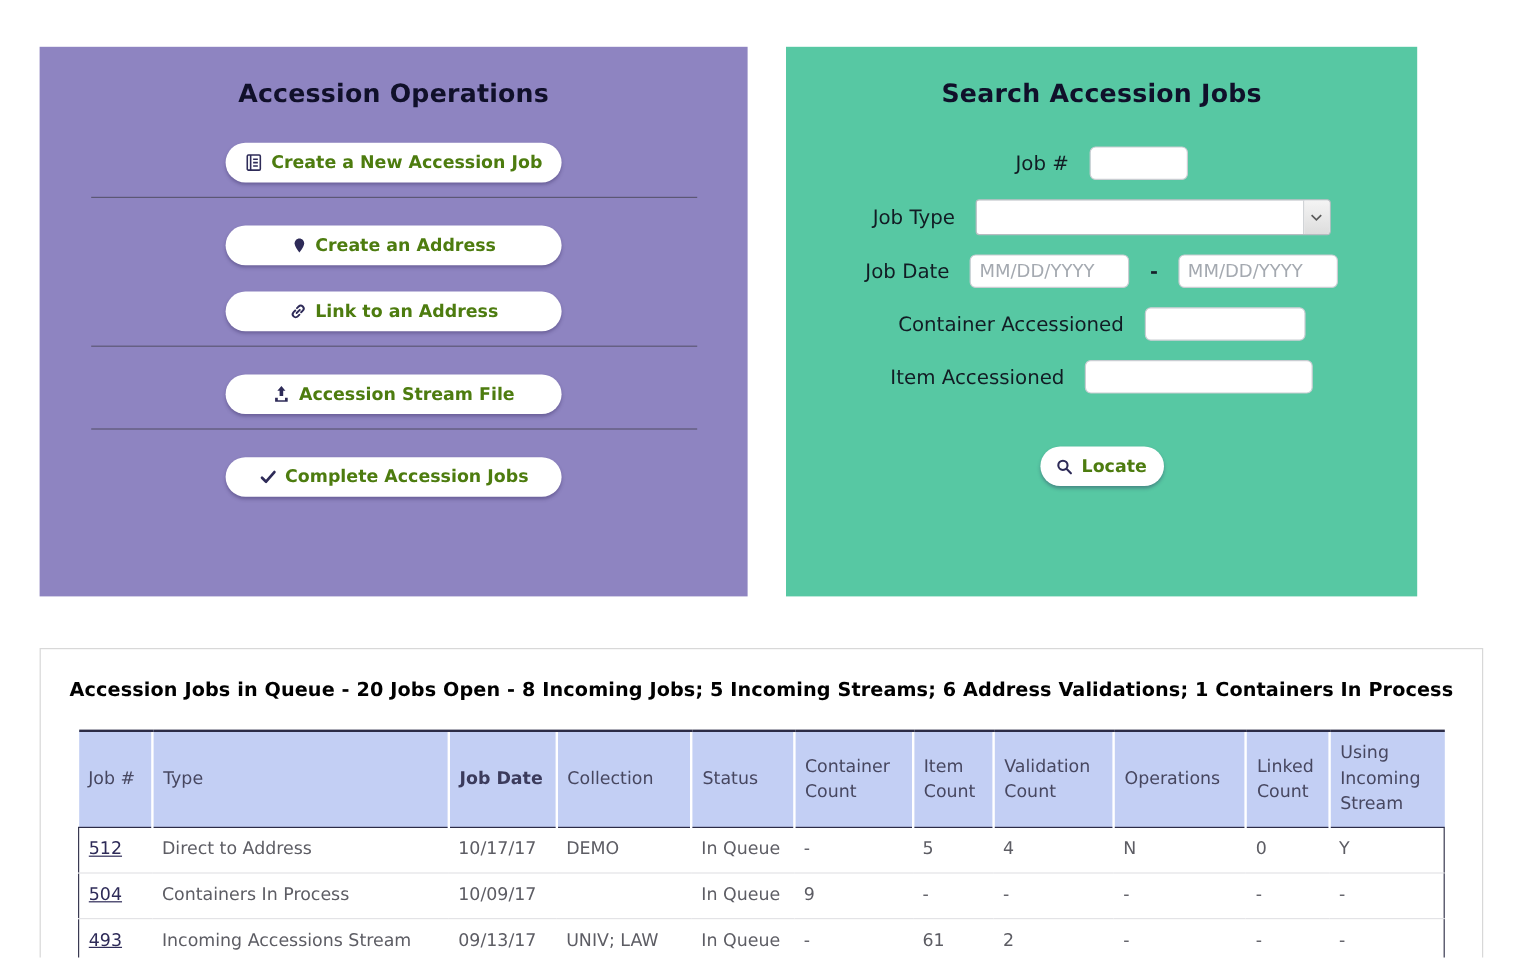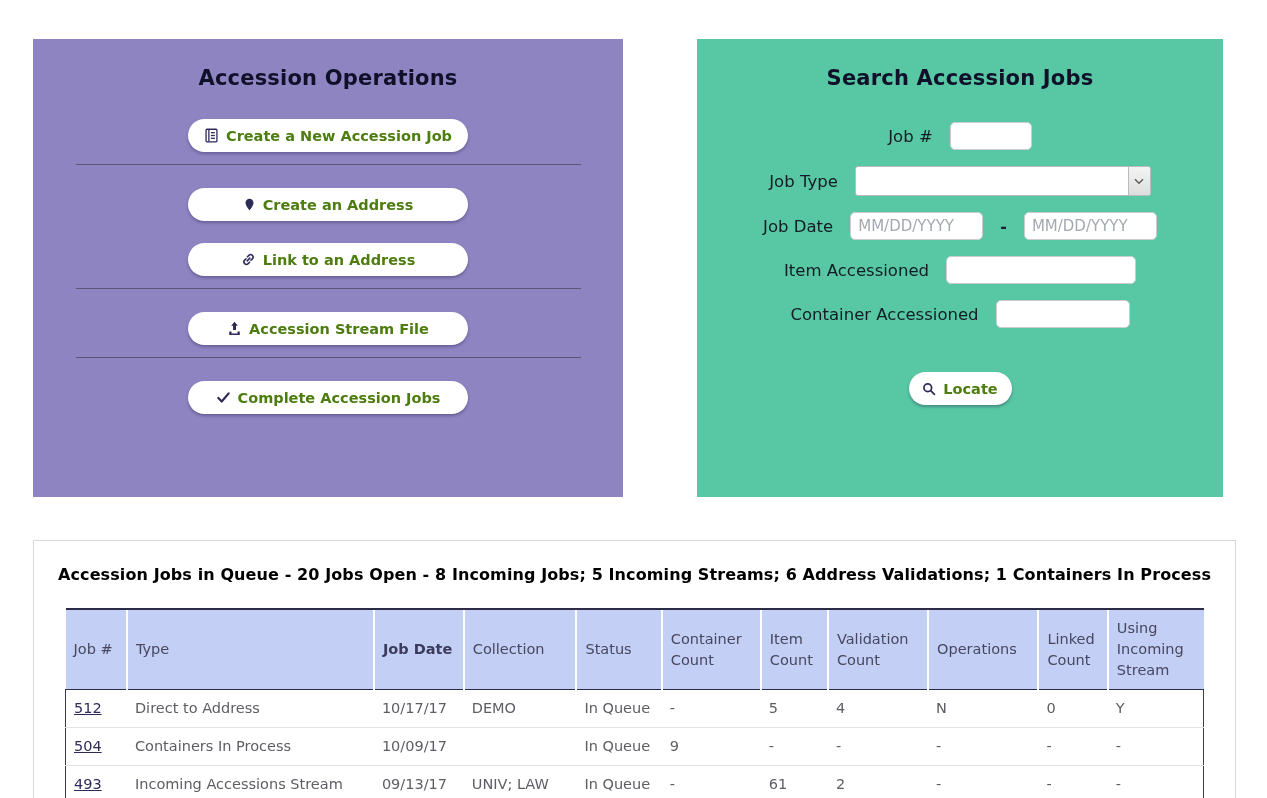--- a/index.html
+++ b/index.html
@@ -2,21 +2,21 @@
 <html><head>
 <meta charset="utf-8">
 <style>
   * { box-sizing: border-box; margin: 0; padding: 0; }
   html, body { width: 1267px; height: 798px; overflow: hidden; background: #ffffff;
     font-family: "DejaVu Sans", "Liberation Sans", sans-serif; }
 
   .top-row { display: flex; gap: 32px; padding: 39px 31px 0 33px; }
   .panel { height: 458px; }
   .panel-purple { width: 590px; background: #8e84c1; }
-  .panel-green  { width: 526px; background: #57c8a3; margin-left: 42px; }
+  .panel-green  { width: 526px; background: #57c8a3; }
 
   .panel-title { text-align: center; font-size: 21px; font-weight: bold;
     color: #10102a; padding-top: 27px; letter-spacing: 0.2px; }
 
   
   .ops-body { display: flex; flex-direction: column; align-items: center; margin-top: 29px; }
   .pill-btn { display: inline-flex; align-items: center; justify-content: center; gap: 7px;
     background: #ffffff; border: none; border-radius: 999px; height: 33px; width: 280px;
     font-family: inherit; font-size: 14.5px; font-weight: bold; color: #4d7c0f;
     box-shadow: 0 2px 3px rgba(40,30,80,0.35); cursor: pointer; }
@@ -151,27 +151,27 @@
       </div>
 
       <div class="form-row">
         <label class="form-label">Job Date</label>
         <input class="tbox w-date" type="text" placeholder="MM/DD/YYYY" style="">
         <span class="date-sep">-</span>
         <input class="tbox w-date" type="text" placeholder="MM/DD/YYYY" style="">
       </div>
 
       <div class="form-row">
+        <label class="form-label">Container Accessioned</label>
+        <input class="tbox w-cont" type="text" value="" style="">
+      </div>
+
+      <div class="form-row">
         <label class="form-label">Item Accessioned</label>
         <input class="tbox w-item" type="text" value="" style="">
-      </div>
-
-      <div class="form-row">
-        <label class="form-label">Container Accessioned</label>
-        <input class="tbox w-cont" type="text" value="" style="">
       </div>
 
       <div class="locate-row">
         <button class="pill-btn locate-btn">
           <svg width="14" height="14" viewBox="0 0 16 16" fill="none" stroke="#2e2b58" stroke-width="2" stroke-linecap="round">
             <circle cx="6.6" cy="6.6" r="4.4"></circle>
             <line x1="10.2" y1="10.2" x2="14.2" y2="14.2"></line>
           </svg>
           <span>Locate</span>
         </button>

